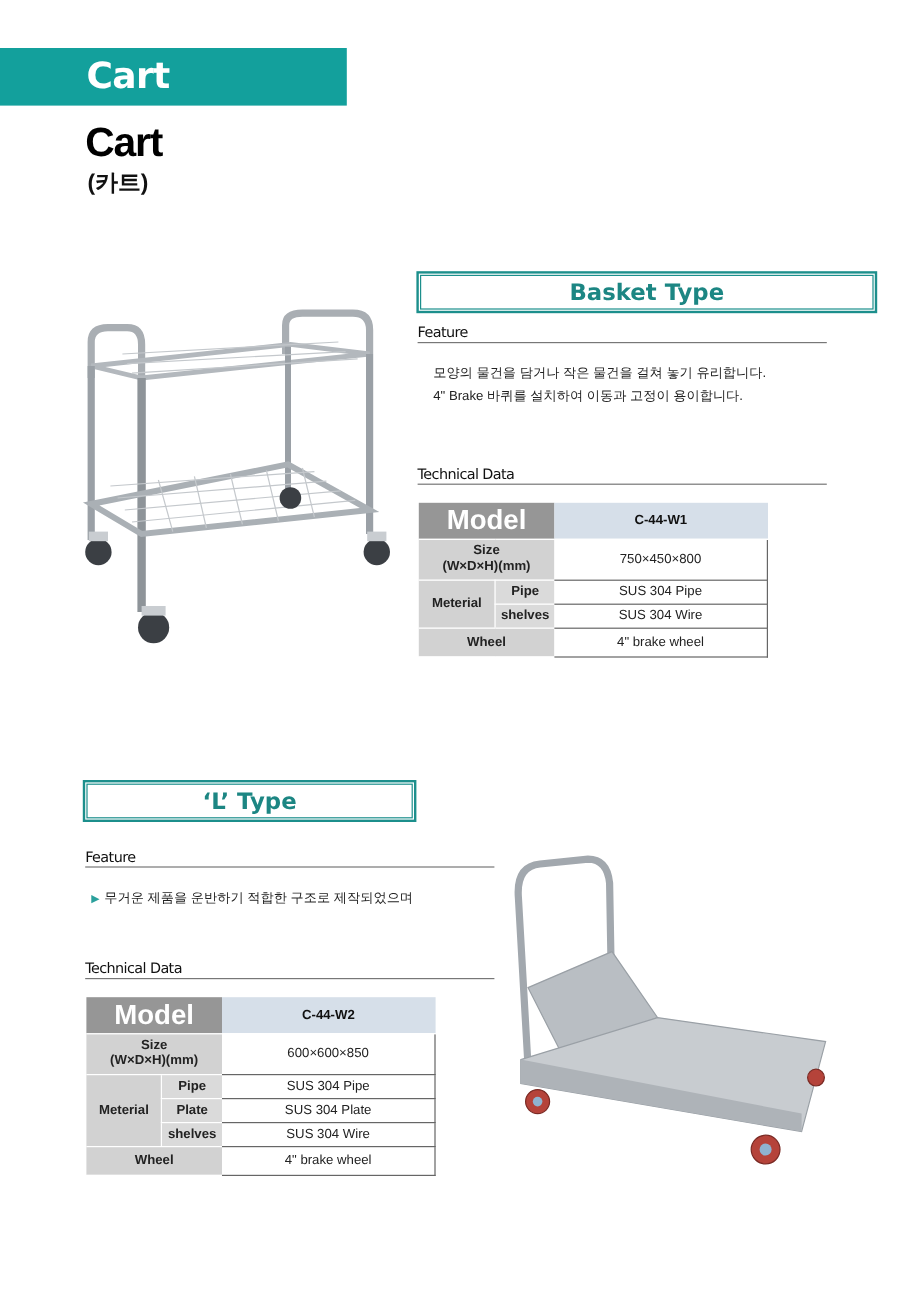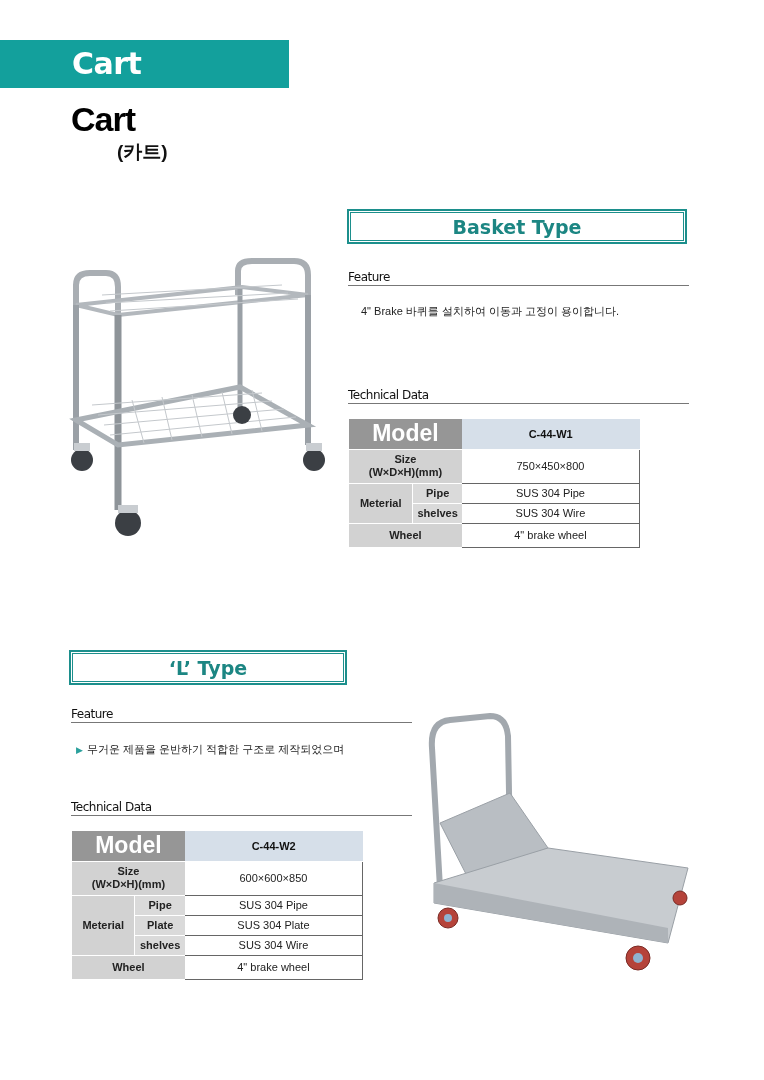--- a/index.html
+++ b/index.html
@@ -1,20 +1,20 @@
 <!DOCTYPE html>
 <html><head>
 <meta charset="utf-8">
 <style>
   * { box-sizing: border-box; margin: 0; padding: 0; }
   body { width: 764px; height: 1080px; background: #ffffff; position: relative; overflow: hidden; font-family: "Liberation Sans", sans-serif; color: #111; }
   .banner { position: absolute; left: 0; top: 40px; width: 289px; height: 48px; background: #13a09c; }
   .banner span { position: absolute; left: 72px; top: 6px; font-size: 30px; font-weight: bold; color: #fff; font-family: "DejaVu Sans", sans-serif; letter-spacing: -0.5px; }
   .page-title { position: absolute; left: 71px; top: 100px; font-size: 34px; font-weight: bold; color: #000; letter-spacing: -1px; }
-  .page-subtitle { position: absolute; left: 73px; top: 139px; font-size: 19px; font-weight: bold; color: #111; margin-left: 44px; }
+  .page-subtitle { position: absolute; left: 73px; top: 139px; font-size: 19px; font-weight: bold; color: #111; }
 
   .type-box { position: absolute; height: 35px; border: 2px solid #1c8f8c; background: #fff; }
   .type-box::after { content: ""; position: absolute; left: 1px; right: 1px; top: 1px; bottom: 1px; border: 1px solid #1c8f8c; }
   .type-box span { position: absolute; left: 0; right: 0; top: 5px; text-align: center; font-size: 19px; font-weight: bold; color: #1c8683; font-family: "DejaVu Sans", sans-serif; }
 
   .sec-head { position: absolute; font-size: 12px; color: #111; font-family: "DejaVu Sans", sans-serif; letter-spacing: -0.5px; border-bottom: 1px solid #777; padding-bottom: 1px; }
 
   .feature { position: absolute; font-size: 11px; line-height: 19px; color: #222; }
   .feature .bullet { color: #2aa09c; font-size: 9px; margin-right: 4px; }
 
@@ -74,26 +74,27 @@
       <circle cx="252" cy="205" r="11"></circle>
       <circle cx="180" cy="160" r="9"></circle>
   </g>
   <g fill="#c9cdd1">
     <rect x="12" y="188" width="16" height="8"></rect>
       <rect x="56" y="250" width="20" height="8"></rect>
       <rect x="244" y="188" width="16" height="8"></rect>
   </g>
 </svg>
 
-<div class="type-box" style="left:347px;top:209px;width:340px;">
+<div class="type-box" style="left:347px;top:226px;width:384px;">
   <span>Basket Type</span>
 </div>
 
 <div class="sec-head" style="left:348px;top:270px;width:341px;">Feature</div>
 <div class="feature" style="left:352px;top:302px;width:340px;">
+  <div style="padding-left:9px"><span>모양의 물건을 담거나 작은 물건을 걸쳐 놓기 유리합니다.</span></div>
   <div style="padding-left:9px"><span>4" Brake 바퀴를 설치하여 이동과 고정이 용이합니다.</span></div>
 </div>
 
 <div class="sec-head" style="left:348px;top:388px;width:341px;">Technical Data</div>
 
 <table class="spec" style="left:349px;top:419px;width:291px;">
   <colgroup>
       <col style="width:64px">
       <col style="width:49px">
       <col style="width:178px">

